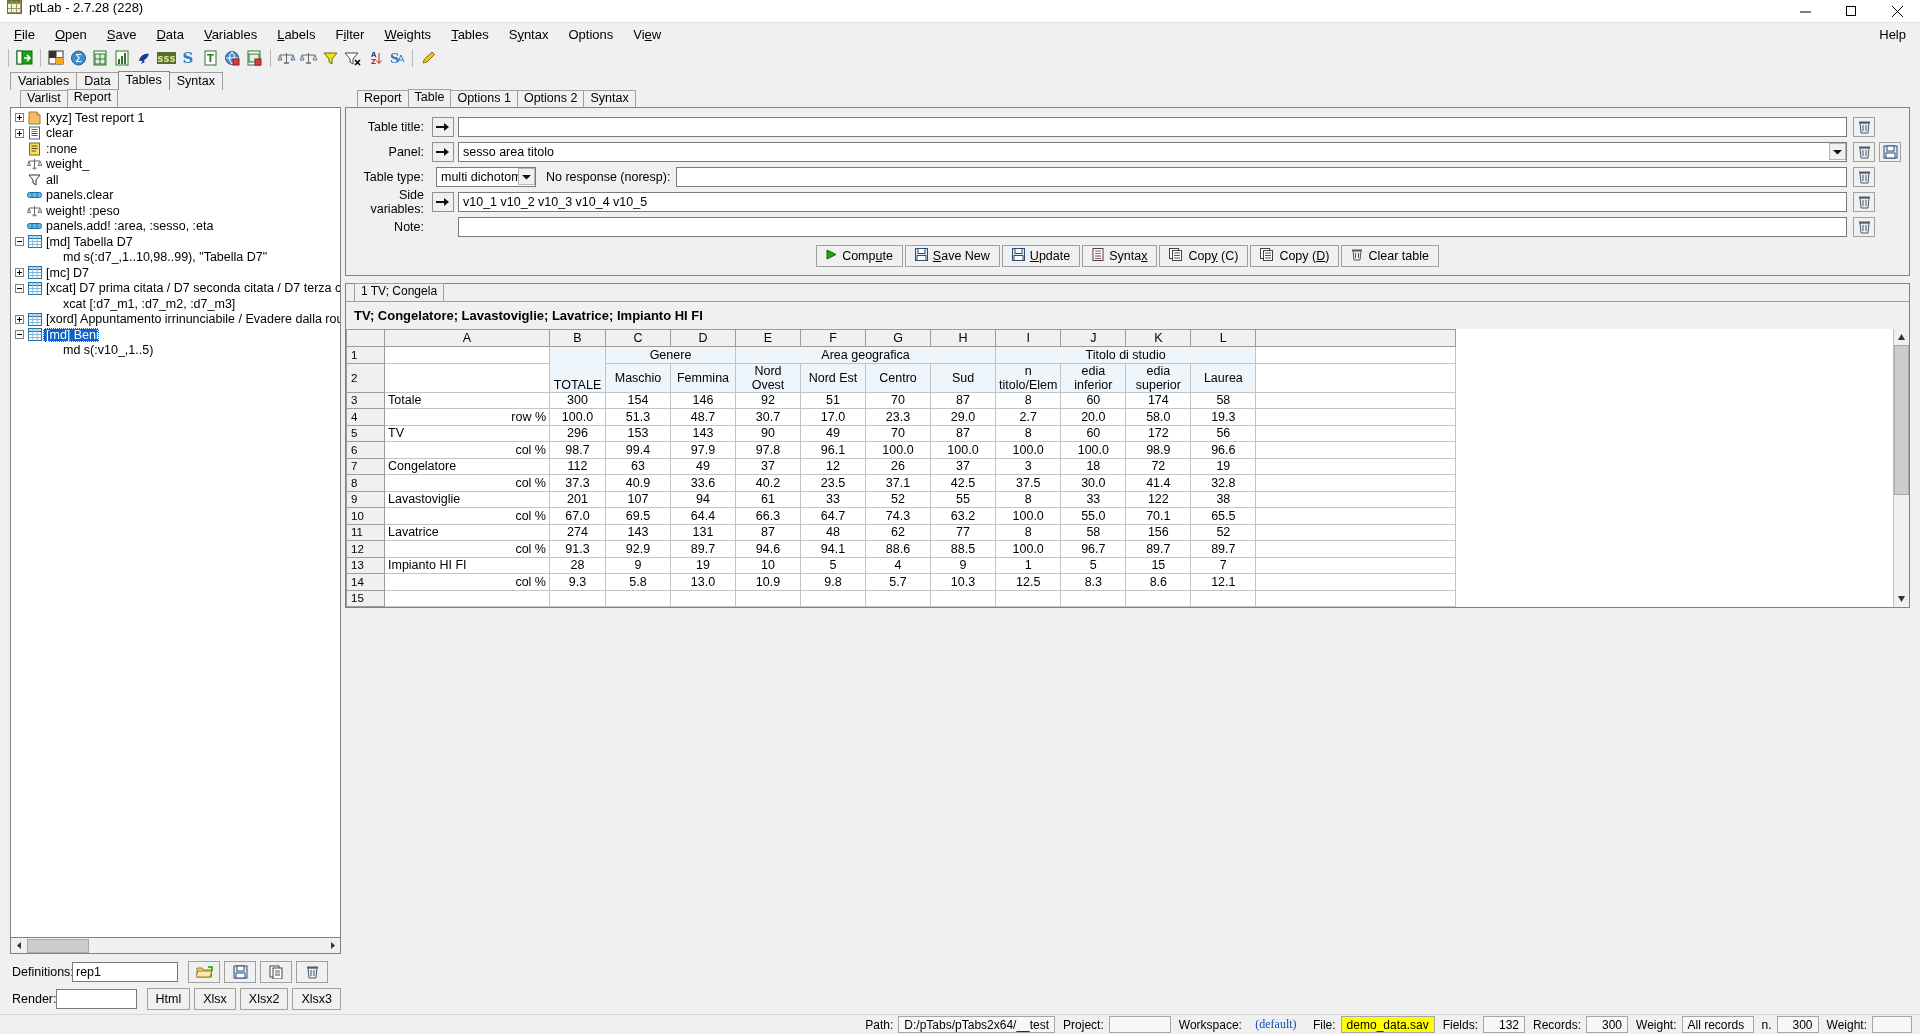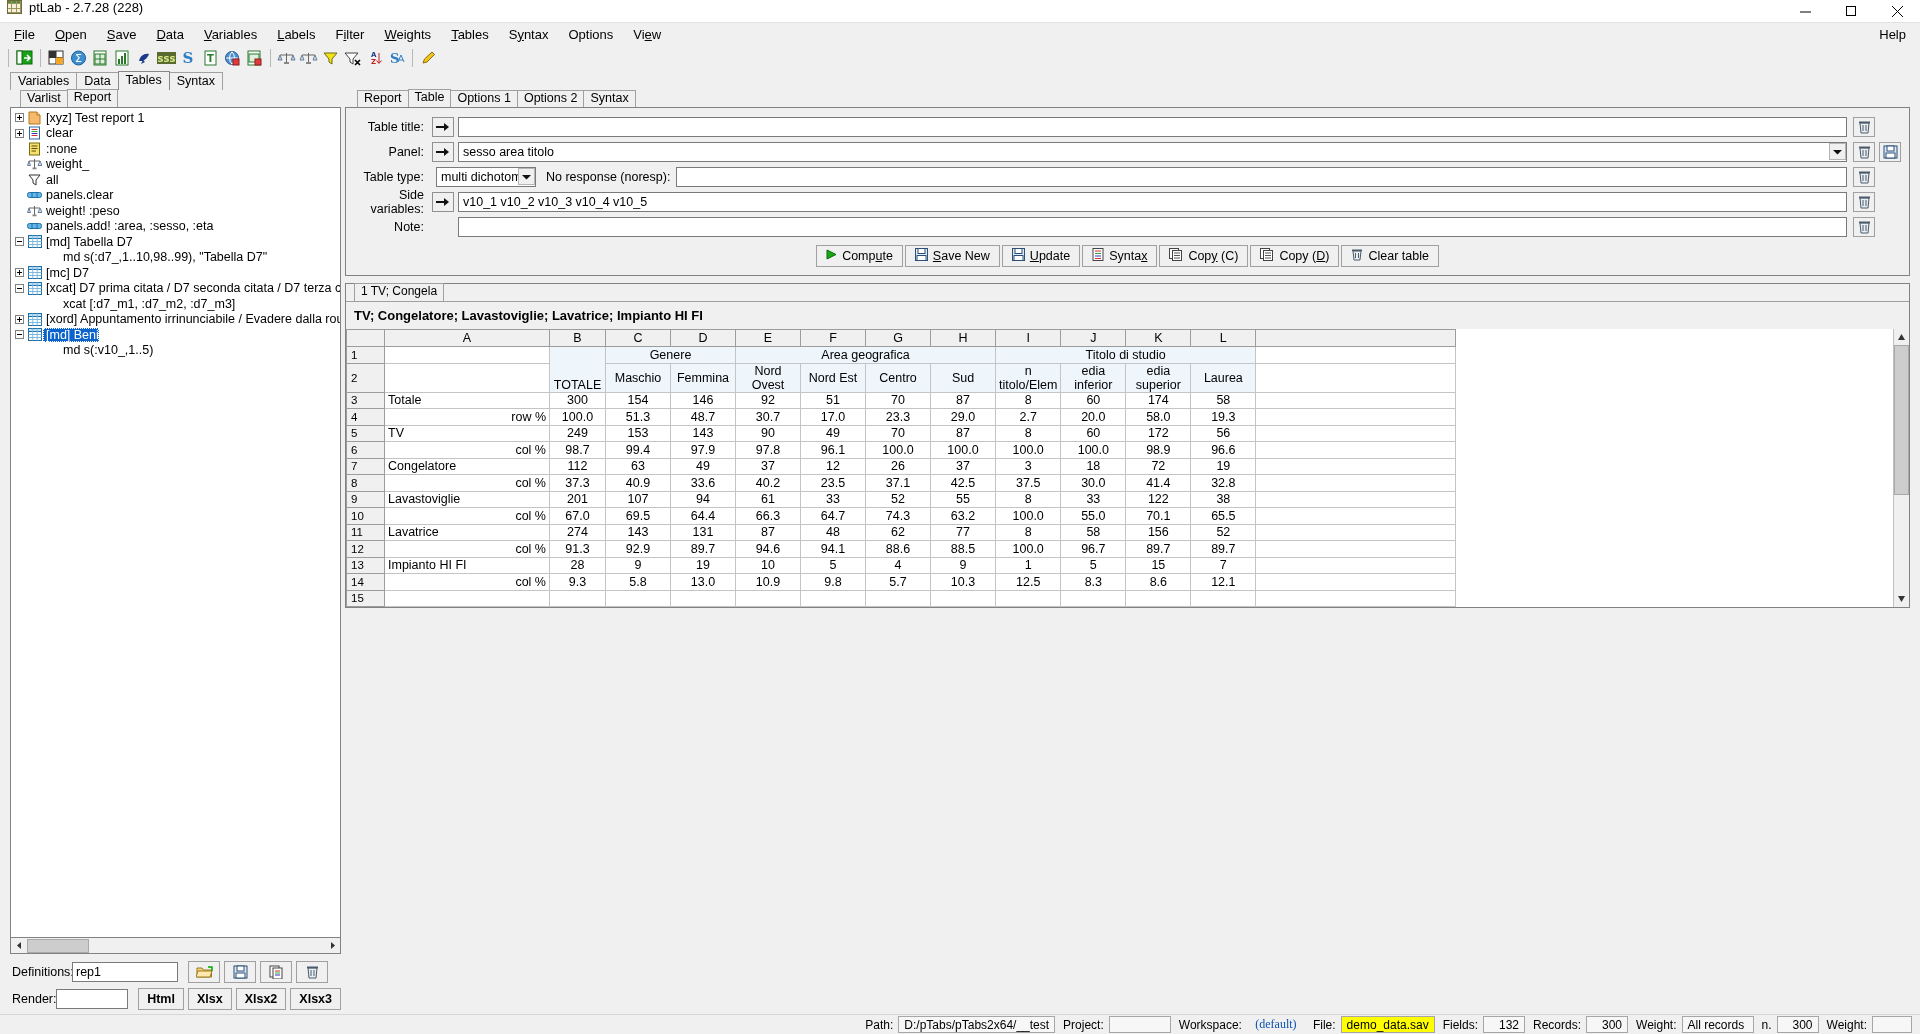--- a/index.html
+++ b/index.html
@@ -99,21 +99,21 @@
   
   .defbox { padding: 6px 0 0 2px; }
   .defrow { display:flex; align-items:center; height:24px; margin-bottom:3px; }
   .deflabel { width:60px; text-align:left; font-size:12.5px; }
   .definput {
     width: 106px; height:20px; border:1px solid #7a7a7a; background:#fff; font-size:12.5px;
     padding: 0 3px; line-height:18px;
   }
   .defbtns { display:flex; margin-left:10px; gap:4px; }
   .sqbtn { width:32px; height:22px; border:1px solid #a0a0a0; background:#f0f0f0; display:flex; align-items:center; justify-content:center; }
-  .rbtn { height:22px; min-width:36px; padding:0 8px; border:1px solid #a0a0a0; background:#f0f0f0; font-size:12.5px; display:flex; align-items:center; justify-content:center;font-weight:bold; }
+  .rbtn { height:22px; min-width:36px; padding:0 8px; border:1px solid #a0a0a0; background:#f0f0f0; font-size:12.5px; display:flex; align-items:center; justify-content:center; }
 
   
   .rightpane { flex:1 1 auto; display:flex; flex-direction:column; padding-right:10px; min-width:0; }
   .rp-tabs { height:17px; display:flex; align-items:flex-end; padding-left:12px; }
   .rp-panel { border:1px solid #828282; background:#f0f0f0; padding: 8px 8px 6px 8px; }
 
   .frow { display:flex; align-items:center; height:22px; margin-bottom:3px; }
   .flabel { width:78px; text-align:right; font-size:12.5px; padding-right:8px; }
   .arrowbtn { width:22px; height:20px; border:1px solid #909090; background:#f0f0f0; display:flex; align-items:center; justify-content:center; flex:0 0 22px; }
   .finput {
@@ -917,21 +917,21 @@
                       <td class="num">29.0</td>
                       <td class="num">2.7</td>
                       <td class="num">20.0</td>
                       <td class="num">58.0</td>
                       <td class="num">19.3</td>
                       <td class="outer"></td>
                     </tr>
                     <tr>
                       <td class="rowh">5</td>
                       <td class="lbl">TV</td>
-                      <td class="num">249</td>
+                      <td class="num">296</td>
                       <td class="num">153</td>
                       <td class="num">143</td>
                       <td class="num">90</td>
                       <td class="num">49</td>
                       <td class="num">70</td>
                       <td class="num">87</td>
                       <td class="num">8</td>
                       <td class="num">60</td>
                       <td class="num">172</td>
                       <td class="num">56</td>

